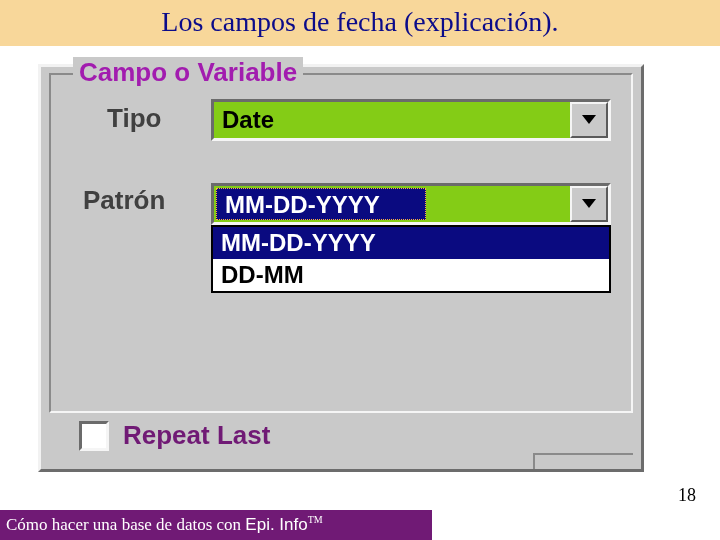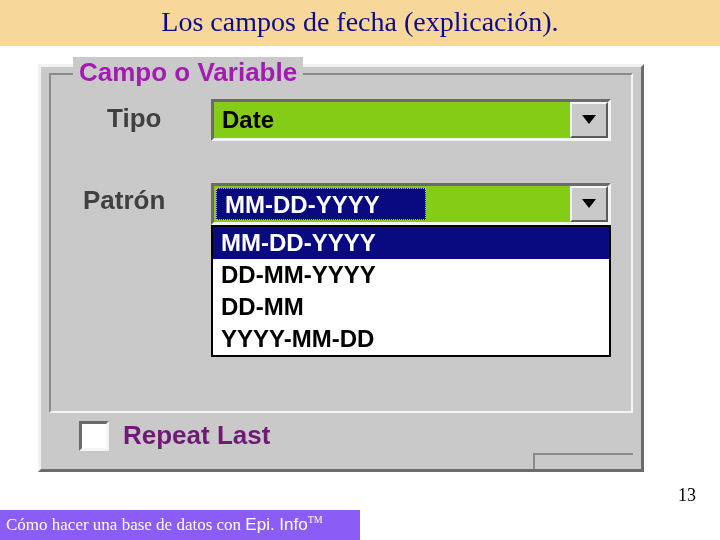--- a/index.html
+++ b/index.html
@@ -167,22 +167,22 @@
     right: 24px;
     bottom: 34px;
     font-family: "Times New Roman", serif;
     font-size: 18px;
     color: #000;
   }
   .footer {
     position: absolute;
     left: 0;
     bottom: 0;
-    width: 360px;
-    background: #8b5cf6;
+    width: 432px;
+    background: #701a75;
     color: #fff;
     font-family: "Times New Roman", serif;
     font-size: 17px;
     padding: 4px 6px 5px 6px;
     white-space: nowrap;
   }
   .footer .prog { font-family: Verdana, sans-serif; }
   .footer sup { font-size: 10px; font-family: "Times New Roman", serif; }
 </style>
 </head>
@@ -213,31 +213,29 @@
       <div class="combo-spacer"></div>
       <div class="dropbtn">
         <svg viewBox="0 0 14 10">
             <polygon points="0,0 14,0 7,9" fill="#000"></polygon>
           </svg>
       </div>
     </div>
 
     <div class="droplist">
       <div class="item sel">MM-DD-YYYY</div>
-      <div class="item">DD-MM-YYYY</div>
       <div class="item">DD-MM</div>
-      <div class="item">YYYY-MM-DD</div>
     </div>
   </div>
 
   <div class="repeat-row">
     <div class="chk"></div>
     <div class="repeat-label">Repeat Last</div>
   </div>
 
   <div class="partial-box"></div>
 </div>
 
-<div class="pagenum">13</div>
+<div class="pagenum">18</div>
 
 <div class="footer">
   <span>Cómo hacer una base de datos con </span><span class="prog">Epi. Info</span><sup>TM</sup>
 </div>
 
 </body></html>

